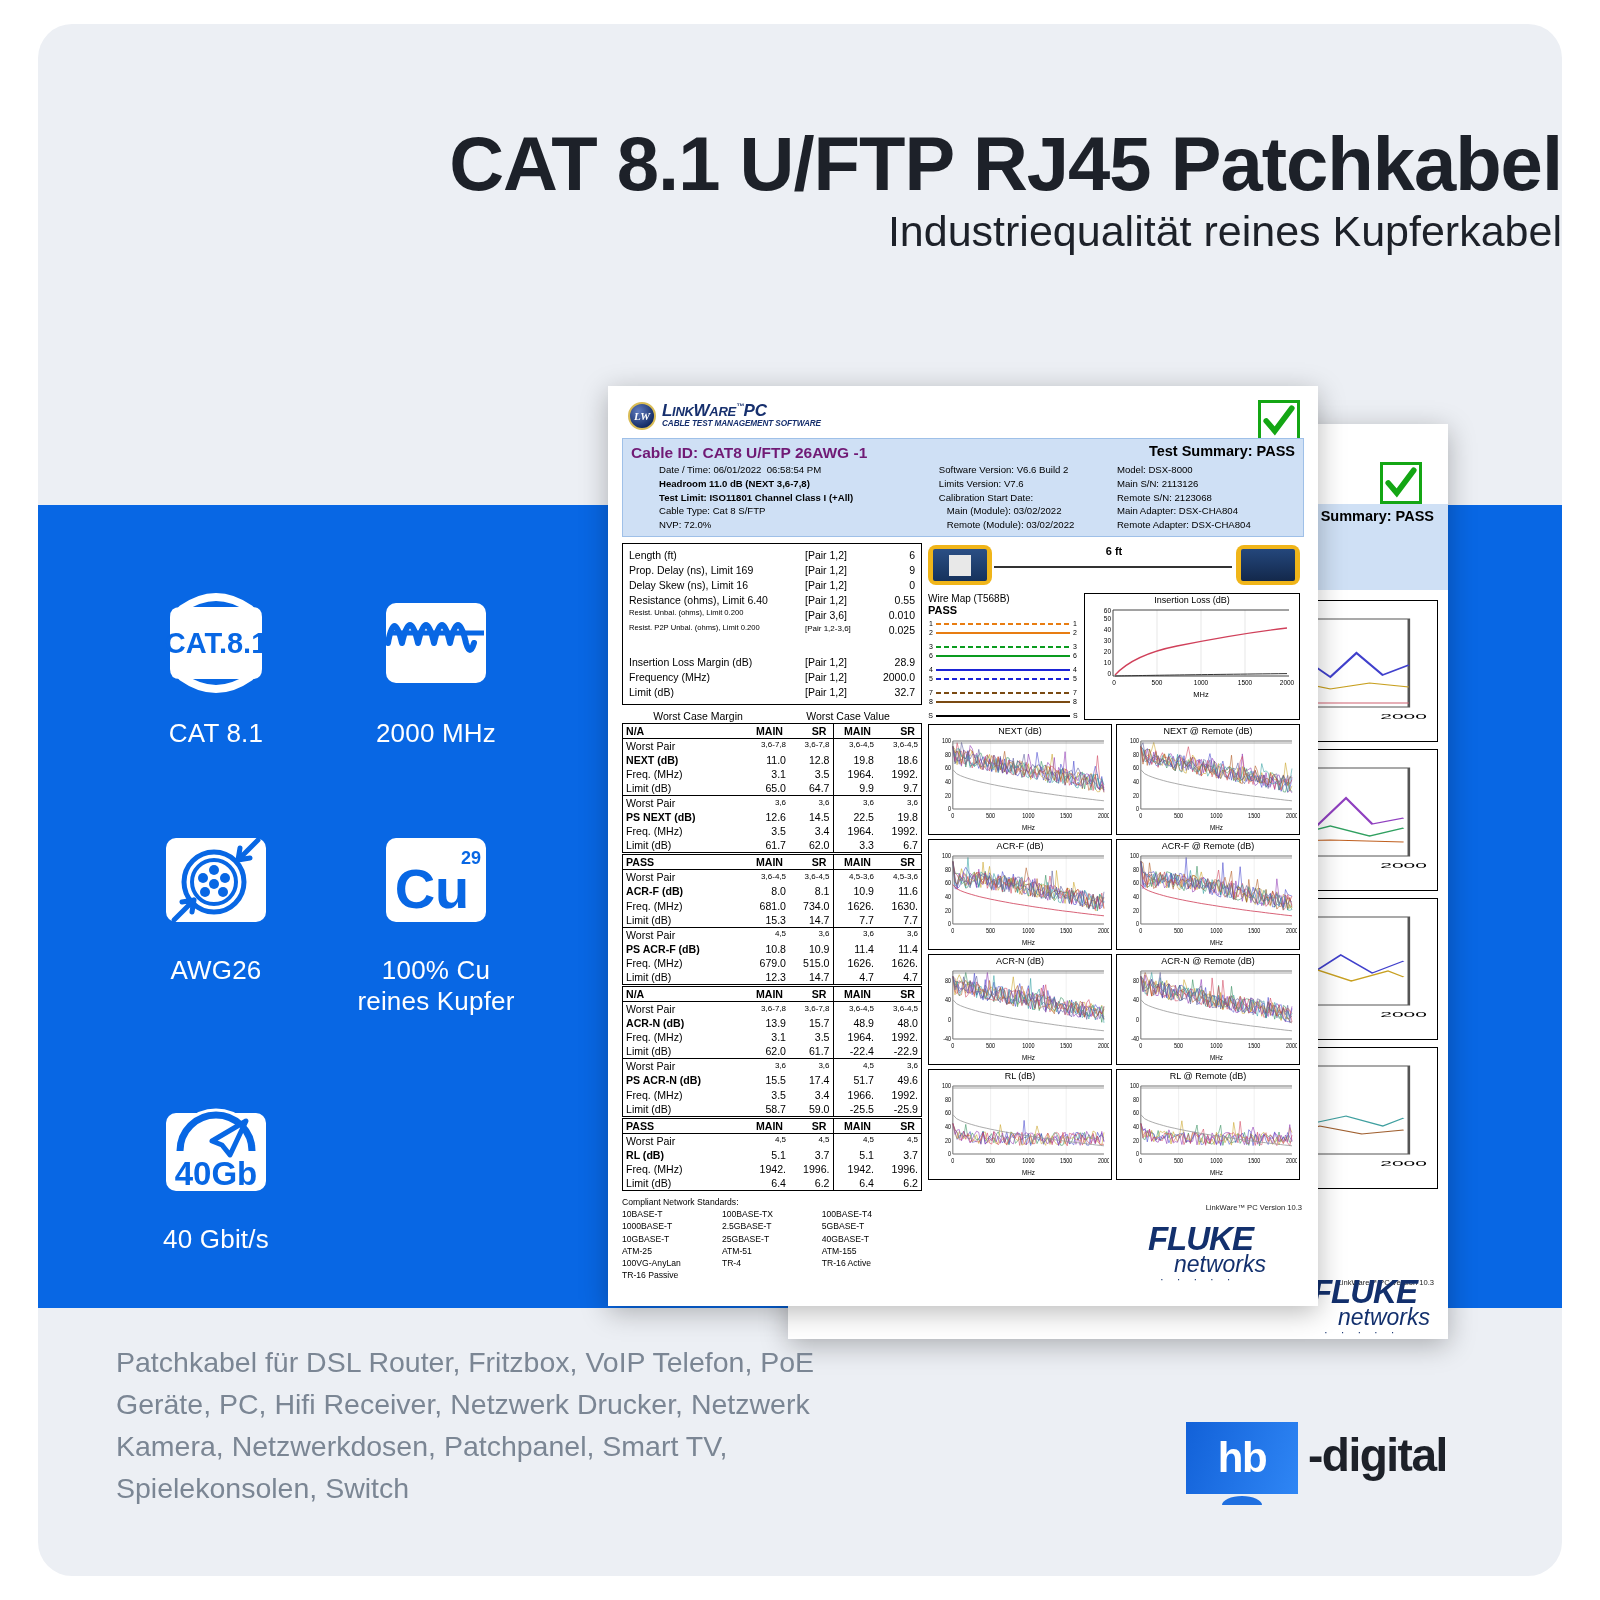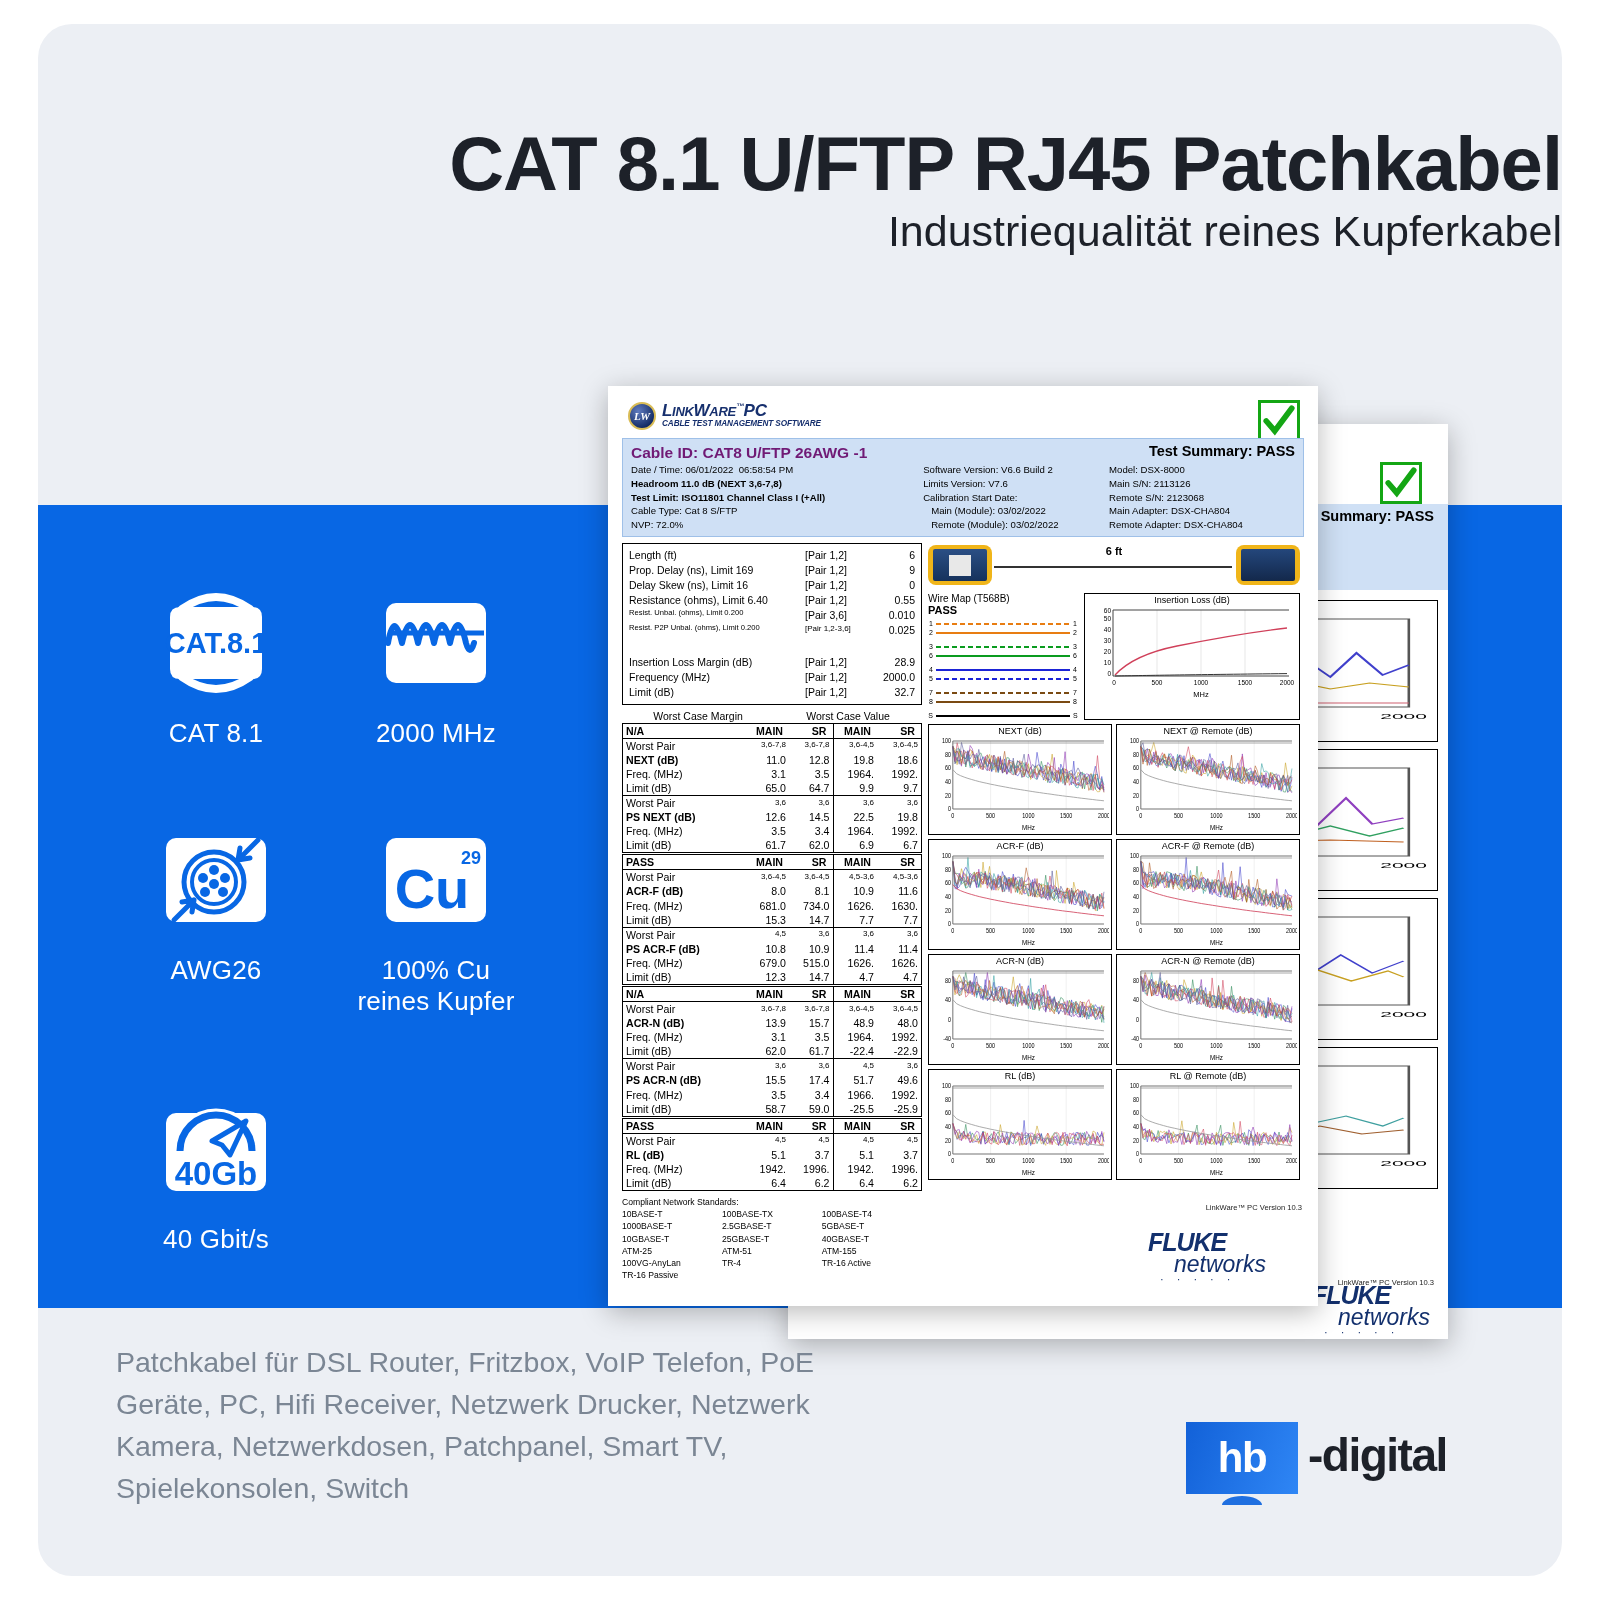--- a/index.html
+++ b/index.html
@@ -108,21 +108,21 @@
   
   .sum {
     background:#cfe0f5; border:1px solid #9fc0e8;
     padding:4px 8px 5px 8px; margin-top:2px;
     position:relative;
   }
   .sum .cid { font-size:15.5px; font-weight:700; color:#701a75; line-height:1.25; }
   .sum .ts  { position:absolute; right:8px; top:4px; font-size:14.5px; font-weight:700; }
   .sum-cols { display:flex; margin-top:1px; }
   .sum-cols .c { font-size:9.6px; line-height:1.42; color:#000; }
-  .sum-cols .c1 { width:44%; }
+  .sum-cols .c1 { width:44%;margin-left:28px; }
   .sum-cols .c2 { width:28%; }
   .sum-cols .c3 { width:28%; }
   .sum-cols .c b { font-weight:700; }
   .ind { padding-left:8px; }
 
   
   .body2 { display:flex; margin-top:6px; gap:6px; }
   .colL { width: 300px; }
   .colR { width: 372px; }
 
@@ -176,21 +176,21 @@
   .wline .num2 { width:10px; text-align:left; padding-left:3px; }
   .gap { height:5px; }
 
   .chart { border:1.4px solid #000; background:#fff; padding:2px 2px 1px 2px; }
   .chart .ct { text-align:center; font-size:9px; color:#000; line-height:1.1;}
   .chart svg { display:block; }
   .chartgrid { display:grid; grid-template-columns:1fr 1fr; gap:4px; margin-top:4px;}
 
   .lwver { position:absolute; right:2px; bottom:86px; font-size:7.6px; color:#222; }
   .fluke { position:absolute; right:38px; bottom:16px; text-align:left; }
-  .fl1 { font-size:25px; font-weight:700; font-style:italic; color:#13306d; letter-spacing:-1px; line-height:.9;}
+  .fl1 { font-size:33px; font-weight:700; font-style:italic; color:#13306d; letter-spacing:-1px; line-height:.9;}
   .fl2 { font-size:23px; font-style:italic; color:#13306d; margin-left:26px; line-height:.95;}
   .fl3 { margin-left:12px; margin-top:1px; letter-spacing:5px; font-size:11px; color:#13306d; line-height:.5;}
 
   
   #doc-back .bsum { position:absolute; left:0; right:0; top:80px; height:86px; background:#cfe0f5; }
   #doc-back .bsum .t { position:absolute; right:14px; top:4px; font-size:14.5px; font-weight:700;}
   #doc-back .bsum .l { position:absolute; left:14px; top:26px; font-size:9.6px; line-height:1.42;}
   #doc-back .bside { position:absolute; left:0; top:166px; width:38px; bottom:70px; background:#cfe0f5;}
   #doc-back .bcharts { position:absolute; left:42px; right:10px; top:176px; }
   #doc-back .bchart { border:1.4px solid #000; margin-bottom:7px; padding:2px; }
@@ -542,21 +542,21 @@
                       <td class="lab">Freq. (MHz)</td>
                       <td class="num">3.5</td>
                       <td class="num">3.4</td>
                       <td class="num vsep">1964.</td>
                       <td class="num">1992.</td>
                     </tr>
                     <tr class="">
                       <td class="lab">Limit (dB)</td>
                       <td class="num">61.7</td>
                       <td class="num">62.0</td>
-                      <td class="num vsep">6.9</td>
+                      <td class="num vsep">3.3</td>
                       <td class="num">6.7</td>
                     </tr>
                   </tbody>
                 </table>
               </div>
               <div class="tblwrap">
                 <table class="meas">
                   <tbody>
                     <tr class="head grpTop">
                       <td class="lab">PASS</td>

